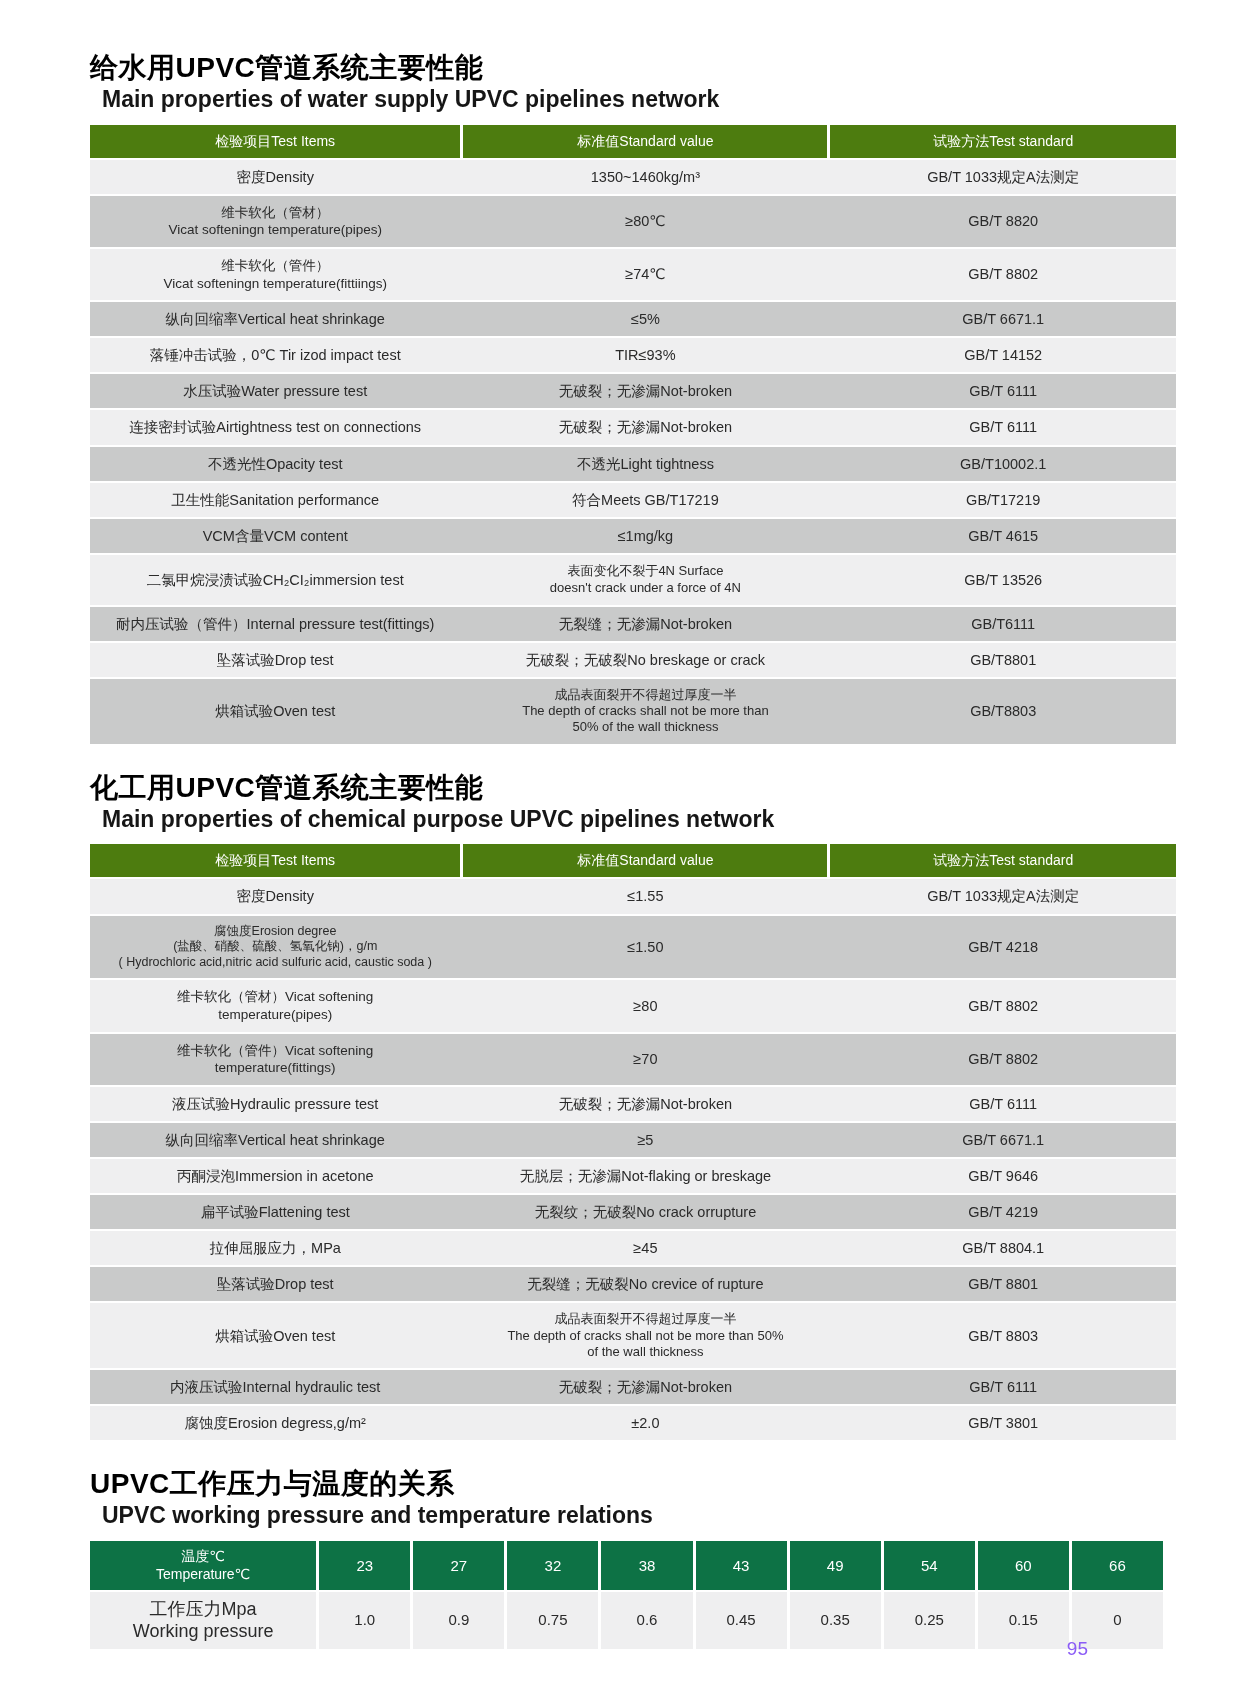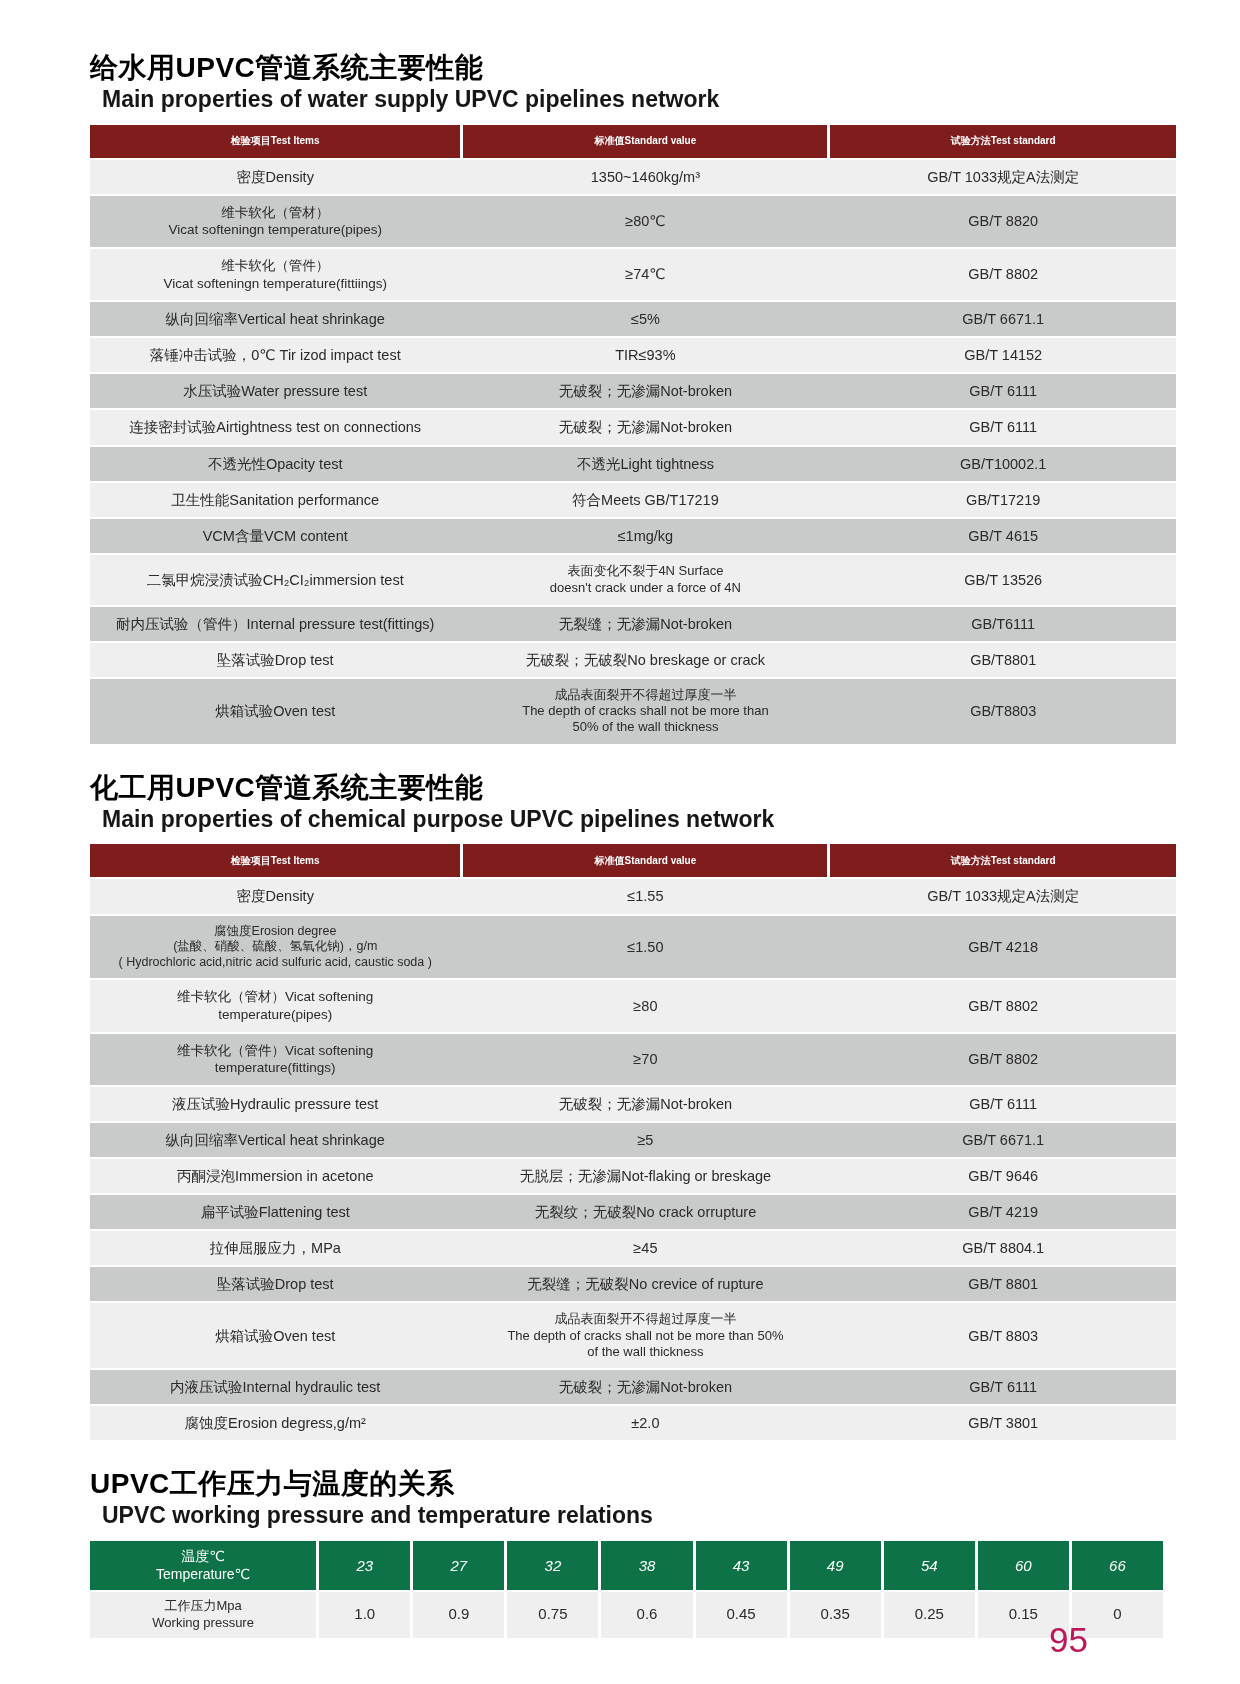--- a/index.html
+++ b/index.html
@@ -27,40 +27,40 @@
   .trow{display:flex;align-items:stretch;margin-bottom:2px;}
   .cell{
     display:flex;flex-direction:column;justify-content:center;align-items:center;
     text-align:center;padding:8px 6px;box-sizing:border-box;
     font-size:14.5px;line-height:1.25;
   }
   .c1{width:34.3%;margin-right:3px;}
   .c2{width:33.7%;margin-right:3px;}
   .c3{width:32%;}
   .thead .cell{
-    background:#7f1d1d;color:#ffffff;font-size:10px;
-    padding:7px 6px;min-height:33px;font-weight:bold;
+    background:#4d7c0f;color:#ffffff;font-size:14px;
+    padding:7px 6px;min-height:33px;
   }
   .light{background:#efeff0;}
   .dark{background:#c9caca;}
   .cell div{width:100%;}
   .cell.ml2{font-size:13.5px;line-height:1.3;}
   .cell.ml3{font-size:12.5px;line-height:1.25;}
   .c2.ml2,.c2.ml3{font-size:13px;}
   
   .t3 .cell{padding:6px 4px;}
   .t3c1{width:21%;margin-right:3px;}
   .t3cn{width:8.45%;margin-right:3px;}
   .t3cn:last-child{margin-right:13px;}
   .t3 .thead3{background:#0d7245;color:#fff;font-size:14px;line-height:1.3;min-height:44px;}
   .t3 .tdata{background:#efeff0;font-size:15px;min-height:46px;}
-  .t3 .thead3.num{font-size:15px;font-style:italic;}
+  .t3 .thead3.num{font-size:15px;}
   .page-number{
     position:absolute;right:152px;bottom:24px;
-    font-size:35px;color:#be185d;
+    font-size:19px;color:#8b5cf6;
   }
 </style>
 </head>
 <body>
 
 <div class="page">
 
   <div class="sec">
     <h1 class="title-zh">给水用UPVC管道系统主要性能</h1>
     <h2 class="title-en">Main properties of water supply UPVC pipelines network</h2>
@@ -436,21 +436,21 @@
             <div>54</div>
           </div>
           <div class="cell t3cn thead3 num">
             <div>60</div>
           </div>
           <div class="cell t3cn thead3 num">
             <div>66</div>
           </div>
         </div>
         <div class="trow">
-          <div class="cell t3c1 tdata" style="font-size: 13px;">
+          <div class="cell t3c1 tdata" style="font-size: 18px;">
             <div>工作压力Mpa</div>
             <div>Working pressure</div>
           </div>
           <div class="cell t3cn tdata">
             <div>1.0</div>
           </div>
           <div class="cell t3cn tdata">
             <div>0.9</div>
           </div>
           <div class="cell t3cn tdata">

